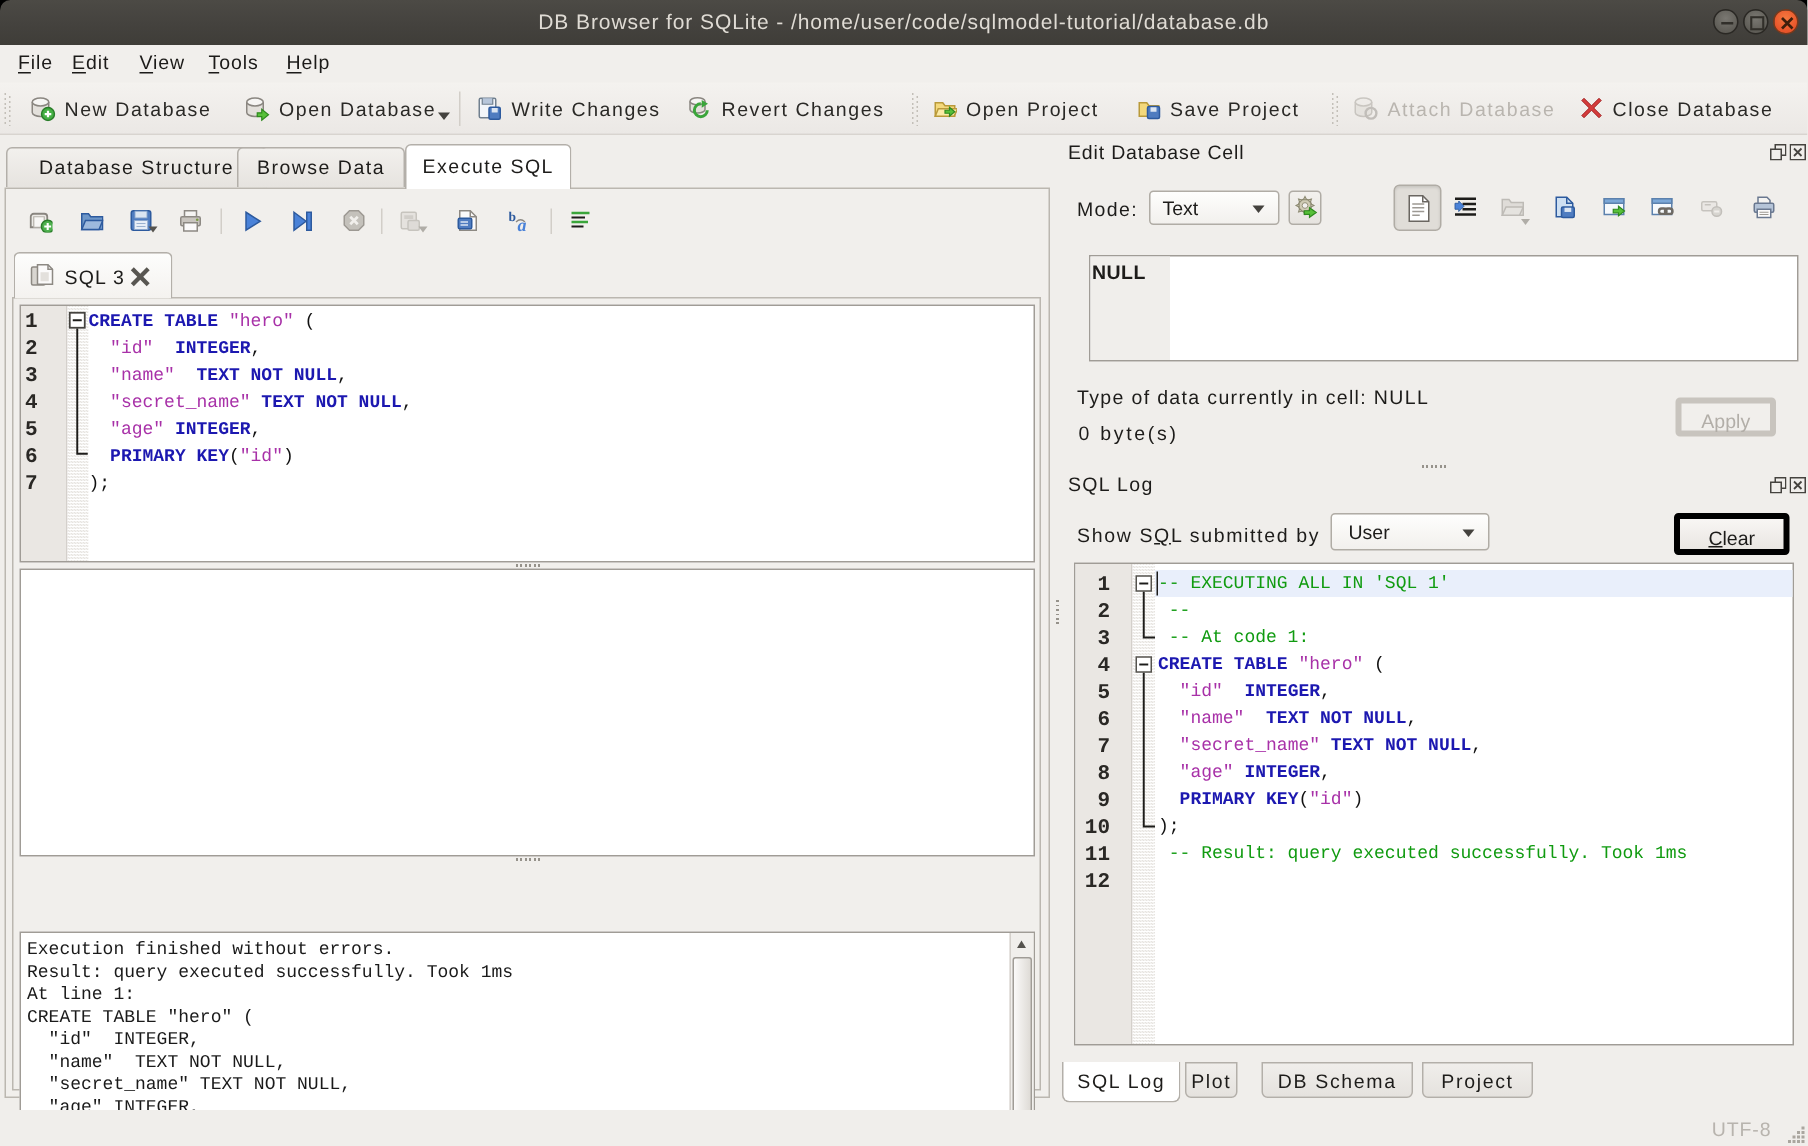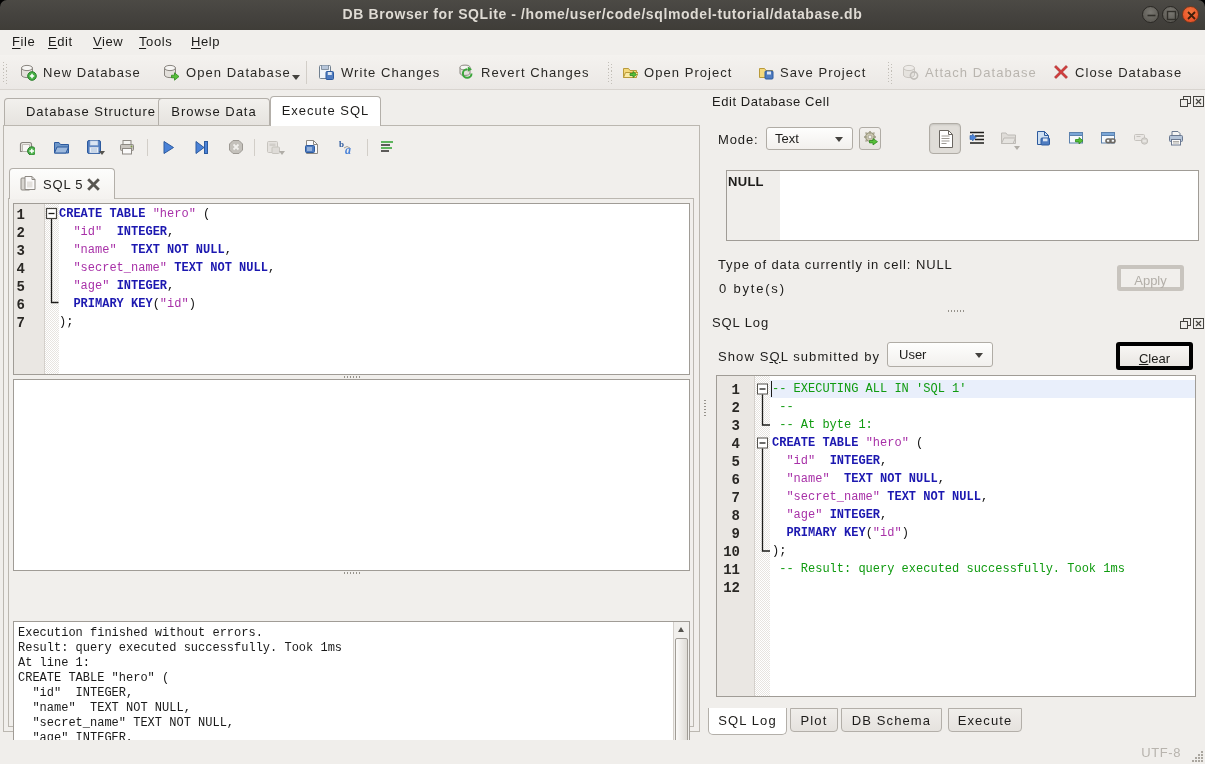--- a/index.html
+++ b/index.html
@@ -5,21 +5,21 @@
 * { margin:0; padding:0; box-sizing:border-box; }
 html,body { width:1205px; height:764px; overflow:hidden; }
 body { position:relative; background:#f0eeeb; font-family:"Liberation Sans",sans-serif; font-size:13px; color:#1d1c1a; }
 .abs { position:absolute; }
 
 #titlebar-bg { position:absolute; left:0; top:0; width:1205px; height:30px; background:#000; }
 #titlebar { position:absolute; left:0; top:0; width:1205px; height:30px;
   background:linear-gradient(#4c4a45 0%, #44423e 55%, #3f3d38 100%);
   border-radius:7px 7px 0 0; }
 #title-text { position:absolute; left:0; right:0; top:6px; text-align:center;
-  color:#dfdbd4; font-weight:bold; font-size:14px; letter-spacing:0.6px; }
+  color:#dfdbd4; font-weight:normal; font-size:14px; letter-spacing:0.6px; }
 .winbtn { position:absolute; top:6px; width:17px; height:17px; border-radius:50%;
   background:radial-gradient(circle at 50% 35%, #7a7872, #5f5d57 70%);
   border:1px solid #2a2824; }
 .winbtn svg { position:absolute; left:0; top:0; }
 #btn-close { background:radial-gradient(circle at 50% 35%, #f4793f, #e8542a 70%); border:1px solid #77391c; }
 
 #menubar { position:absolute; left:0; top:30px; width:1205px; height:25px; background:#f1efec; }
 .menu-item { position:absolute; top:4px; font-size:13px; color:#1c1b19; letter-spacing:0.6px; }
 .menu-item u { text-decoration:underline; text-underline-offset:2px; }
 
@@ -240,21 +240,21 @@
     </svg>
 </div>
 
 <div id="sql1tab">
   <svg class="abs" style="left:10px;top:6px;" width="18" height="18">
       <rect x="1" y="3" width="9" height="12" rx="1" fill="#d9d6d1" stroke="#8d8983"></rect>
       <path d="M5 1.5 h7 l3 3 v10 h-10 z" fill="#fbfafa" stroke="#8d8983"></path>
       <path d="M12 1.5 v3 h3" fill="none" stroke="#8d8983"></path>
       <rect x="7" y="6.5" width="5.5" height="6" fill="#e3e0dc"></rect>
     </svg>
-  <div class="abs" style="left:33px; top:8px; font-size:13px; color:#1d1c1a; letter-spacing:0.8px;">SQL 5</div>
+  <div class="abs" style="left:33px; top:8px; font-size:13px; color:#1d1c1a; letter-spacing:0.8px;">SQL 3</div>
   <svg class="abs" style="left:76px; top:8px;" width="15" height="15">
       <path d="M3.2 1.2 L7.5 5.5 L11.8 1.2 L13.8 3.2 L9.5 7.5 L13.8 11.8 L11.8 13.8 L7.5 9.5 L3.2 13.8 L1.2 11.8 L5.5 7.5 L1.2 3.2 Z" fill="#585651"></path>
     </svg>
 </div>
 
 <div class="pane" id="editor">
   <div class="nummargin" style="width:31px;"></div>
   <div class="foldmargin" style="left:31px; width:14px;"></div>
   <div class="lnums" style="left:2px; top:2px; width:9px; font-size:14px; line-height:18px;">1
 2
@@ -431,35 +431,35 @@
         <rect x="1.5" y="2" width="10" height="10" fill="#fff" stroke="#55534e"></rect>
         <path d="M3.5 7 h6" stroke="#1d1c1a" stroke-width="1.3"></path>
         <path d="M6.5 12.5 V43 H14" fill="none" stroke="#1d1c1a" stroke-width="1.3"></path>
         <rect x="1.5" y="56" width="10" height="10" fill="#fff" stroke="#55534e"></rect>
         <path d="M3.5 61 h6" stroke="#1d1c1a" stroke-width="1.3"></path>
         <path d="M6.5 66.5 V169 H14" fill="none" stroke="#1d1c1a" stroke-width="1.3"></path>
       </svg>
     <div class="abs" style="left:54px; top:5px; width:1px; height:16px; background:#1d1c1a;"></div>
     <div class="code logcode" style="left:55px; top:4px;"><span class="c">-- EXECUTING ALL IN 'SQL 1'</span>
 <span class="c"> --</span>
-<span class="c"> -- At byte 1:</span>
+<span class="c"> -- At code 1:</span>
 <span class="k">CREATE</span> <span class="k">TABLE</span> <span class="s">"hero"</span> (
   <span class="s">"id"</span>  <span class="k">INTEGER</span>,
   <span class="s">"name"</span>  <span class="k">TEXT</span> <span class="k">NOT</span> <span class="k">NULL</span>,
   <span class="s">"secret_name"</span> <span class="k">TEXT</span> <span class="k">NOT</span> <span class="k">NULL</span>,
   <span class="s">"age"</span> <span class="k">INTEGER</span>,
   <span class="k">PRIMARY</span> <span class="k">KEY</span>(<span class="s">"id"</span>)
 );
  <span class="c">-- Result: query executed successfully. Took 1ms</span></div>
   </div>
 
   <div class="btab active" style="left:708px; top:708px; width:79px; height:27px; line-height:25px; border-top:none; border-radius:0 0 5px 5px;">SQL Log</div>
-  <div class="btab inactive" style="left:790px; top:708px; width:48px; height:24px; line-height:23px; border-radius:0 0 4px 4px;">Plot</div>
+  <div class="btab inactive" style="left:790px; top:708px; width:35px; height:24px; line-height:23px; border-radius:0 0 4px 4px;">Plot</div>
   <div class="btab inactive" style="left:841px; top:708px; width:101px; height:24px; line-height:23px; border-radius:0 0 4px 4px;">DB Schema</div>
-  <div class="btab inactive" style="left:948px; top:708px; width:74px; height:24px; line-height:23px; border-radius:0 0 4px 4px;">Execute</div>
+  <div class="btab inactive" style="left:948px; top:708px; width:74px; height:24px; line-height:23px; border-radius:0 0 4px 4px;">Project</div>
 </div>
 
 <div id="statusbar">
   <div class="abs" style="right:24px; top:5px; color:#b8b4ae; letter-spacing:0.6px;">UTF-8</div>
   <svg class="abs" style="right:1px; bottom:1px;" width="13" height="13">
       <g fill="#aaa69f">
         <rect x="10" y="1" width="2" height="2"></rect>
         <rect x="7" y="4" width="2" height="2"></rect>
         <rect x="10" y="4" width="2" height="2"></rect>
         <rect x="4" y="7" width="2" height="2"></rect>

